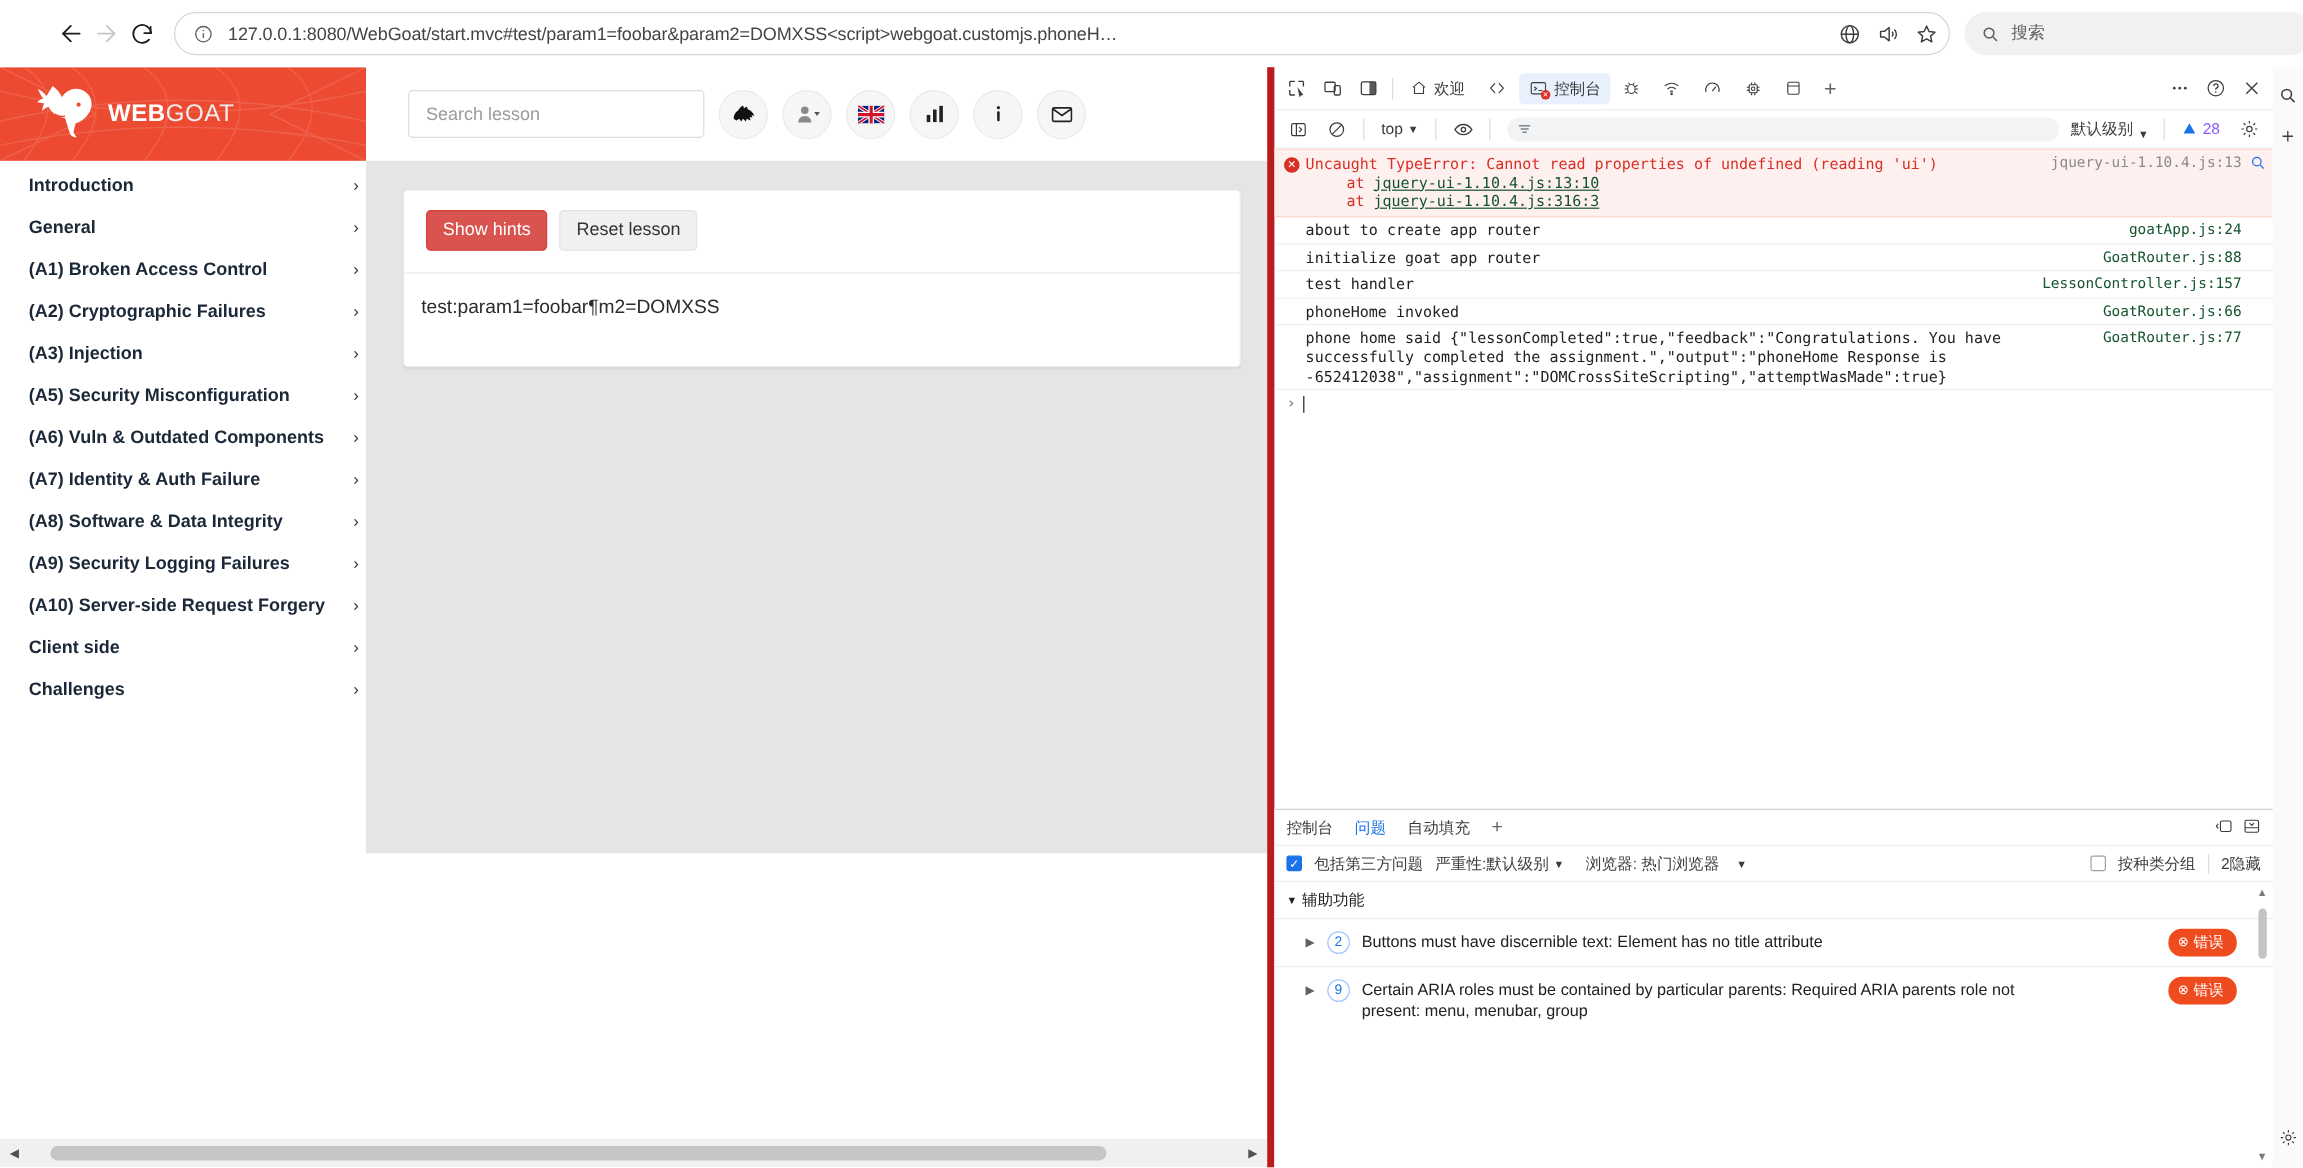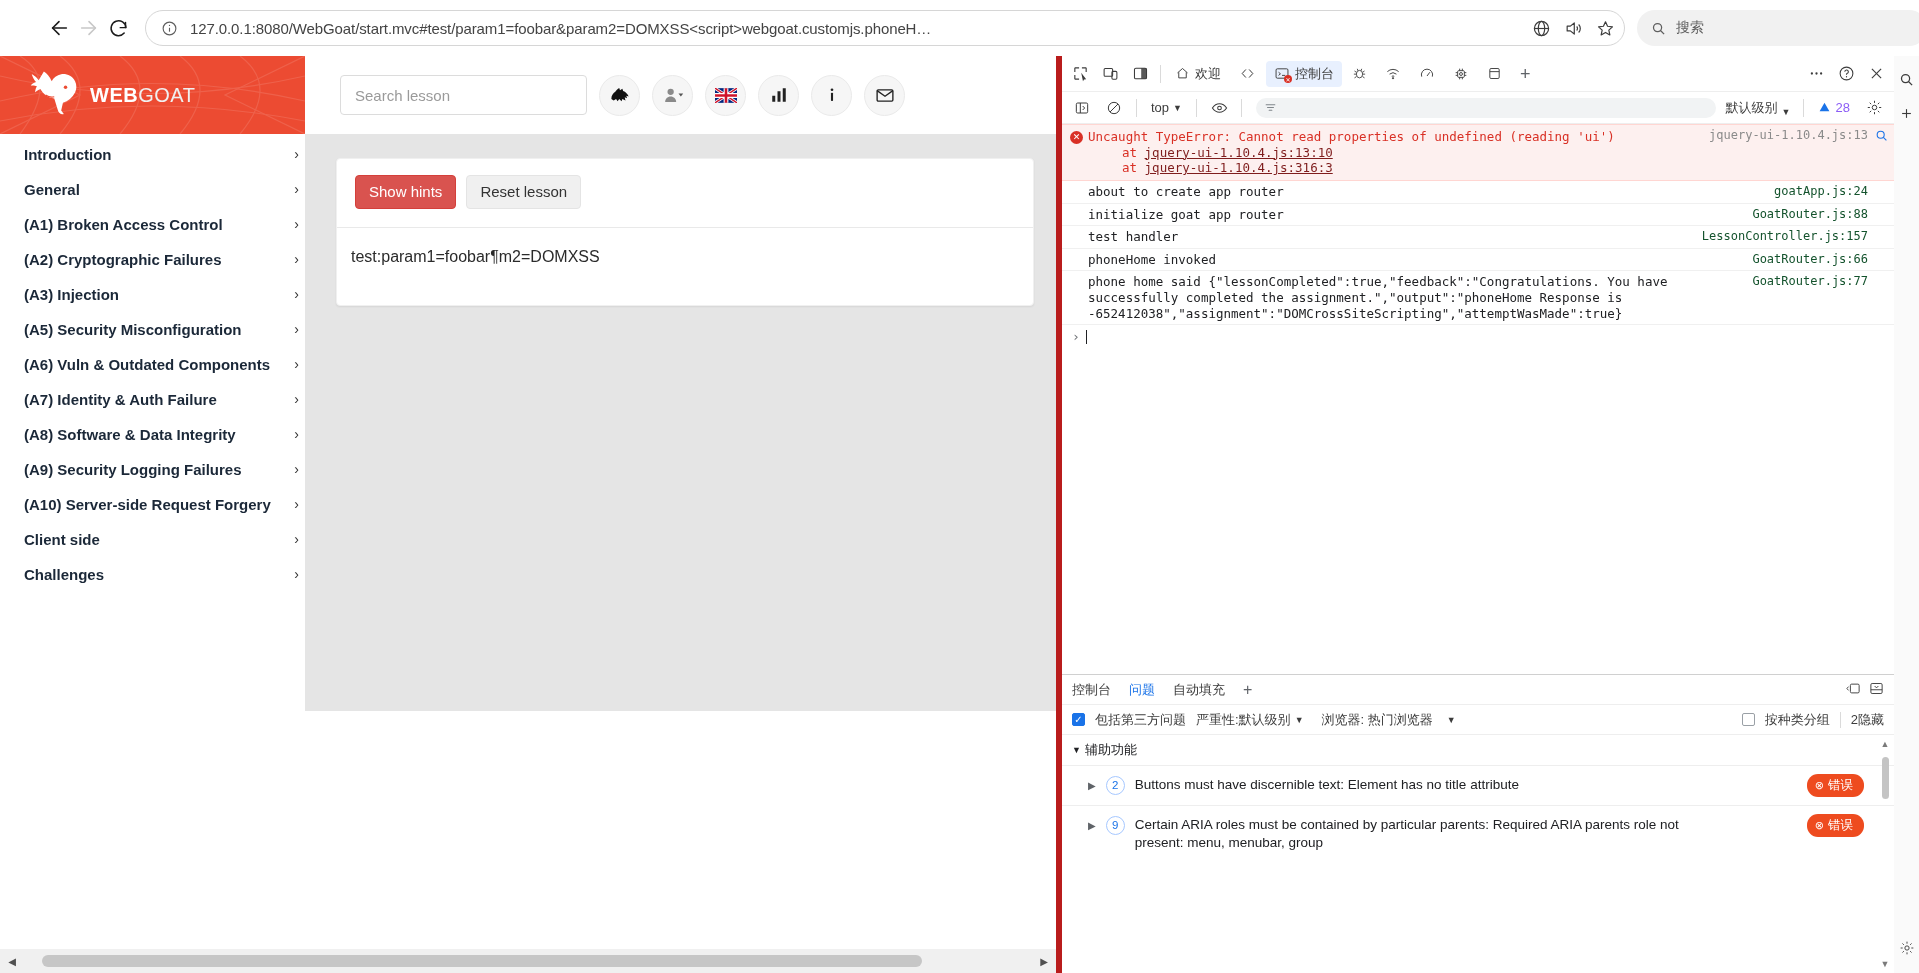--- a/index.html
+++ b/index.html
@@ -164,21 +164,21 @@
     background: #fdf0ef; border-top: 1px solid #ffd6d2; border-bottom: 1px solid #ffd6d2;
     color: #d93025; padding-top: 4px; padding-bottom: 4px;
   }
   .msg.error .src { color:#8a8a8a; }
   .err-dot {
     position:absolute; left: 8px; top: 6px; width: 13px; height:13px; border-radius:50%;
     background:#d93025; color:#fff; font-size: 9px; display:flex; align-items:center; justify-content:center;
     font-family:"Liberation Sans",sans-serif;
   }
   .stack { padding-left: 34px; }
-  .stack a { color:#7f1d1d; text-decoration: underline; }
+  .stack a { color:#14532d; text-decoration: underline; }
   .msg.wrap { padding-right: 120px; }
   .msg.wrap .src { top: 3px; }
   .prompt { padding: 4px 10px; display:flex; align-items:center; gap:6px; color:#5f6368; }
   .prompt .caret { color:#6f7276; font-size: 13px; }
   .prompt .cursor { width:1px; height: 14px; background:#202124; display:inline-block; }
   .magnify { position:absolute; right: 6px; top: 4px; color:#1a73e8; }
 
   
   .drawer {
     position:absolute; bottom: 0; left: 0; right: 0; height: 299px;

